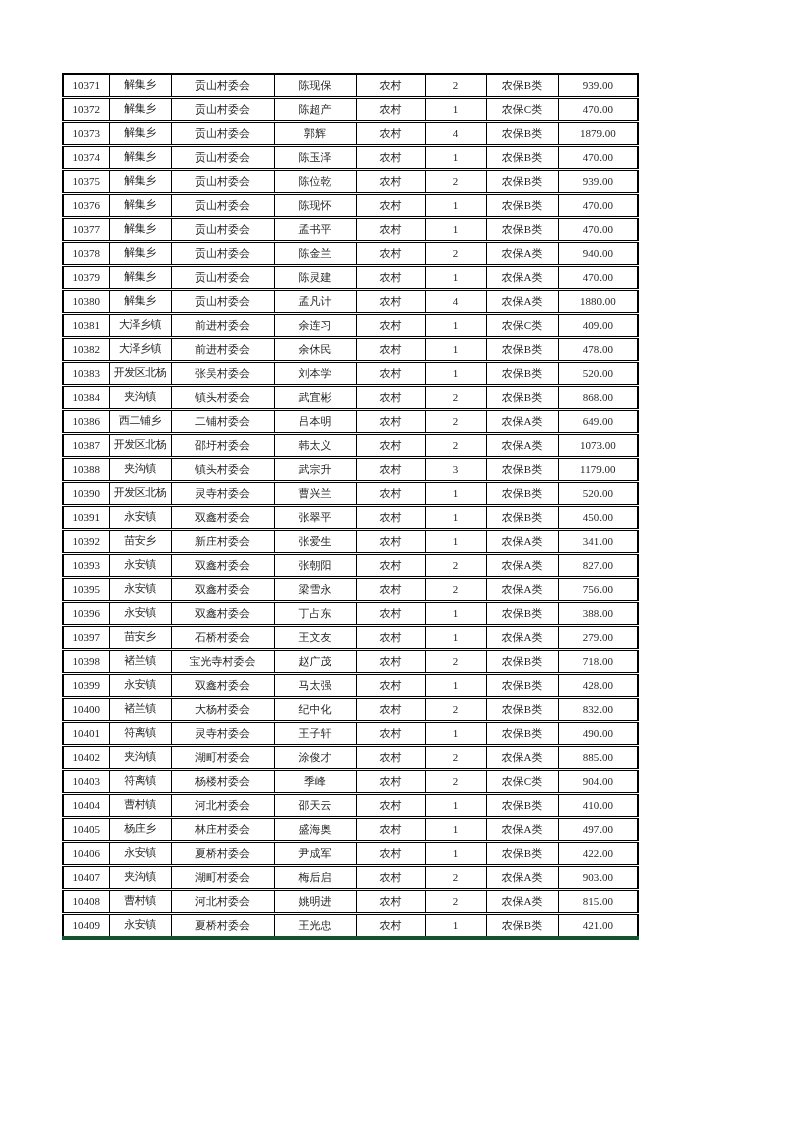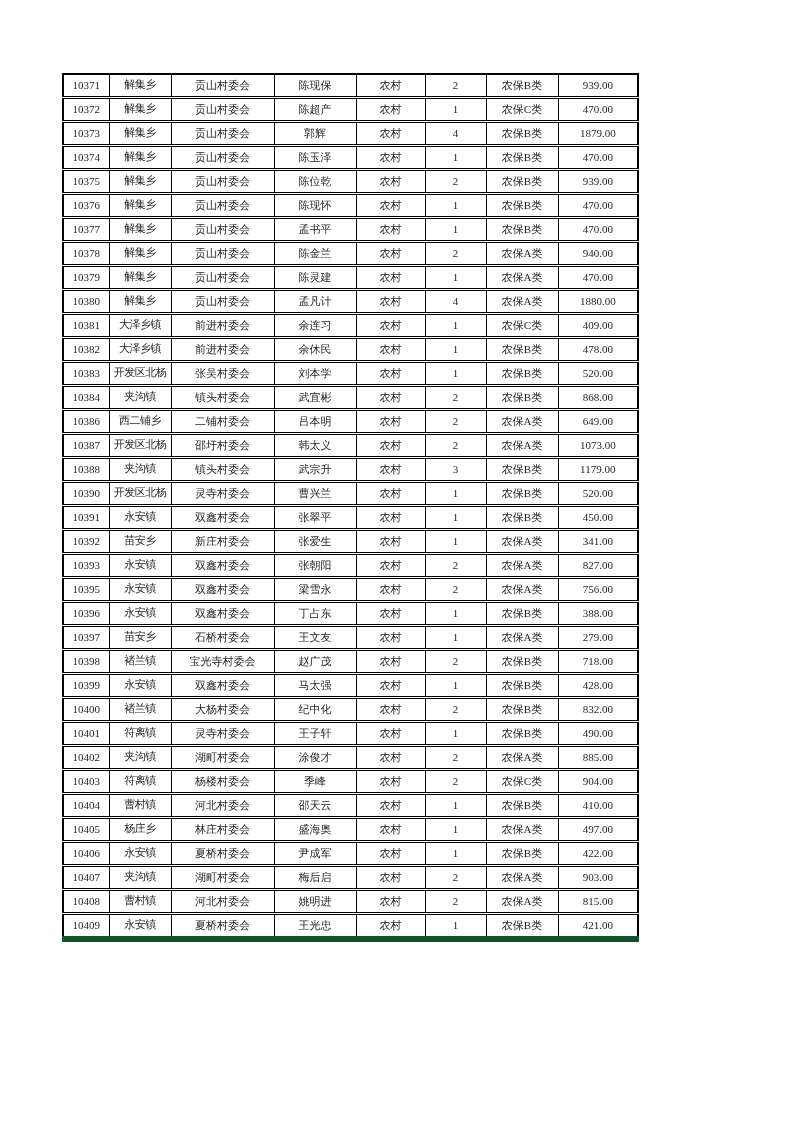--- a/index.html
+++ b/index.html
@@ -29,21 +29,21 @@
     border: 1px solid #000;
     border-bottom: 3px double #000;
     height: 21px;
     padding: 0 1px;
     text-align: center;
     vertical-align: middle;
     overflow: hidden;
     line-height: 1;
   }
   .sheet-table tr:last-child td {
-    border-bottom: 6px solid #14532d;
+    border-bottom: 4px solid #14532d;
     margin-top: 16px;
   }
   .sheet-table td.col-township {
     white-space: nowrap;
     letter-spacing: -0.5px;
     font-family: Liberation Mono, monospace;
   }
   .sheet-table td.col-amount,
   .sheet-table td.col-id {
     font-variant-numeric: tabular-nums;

